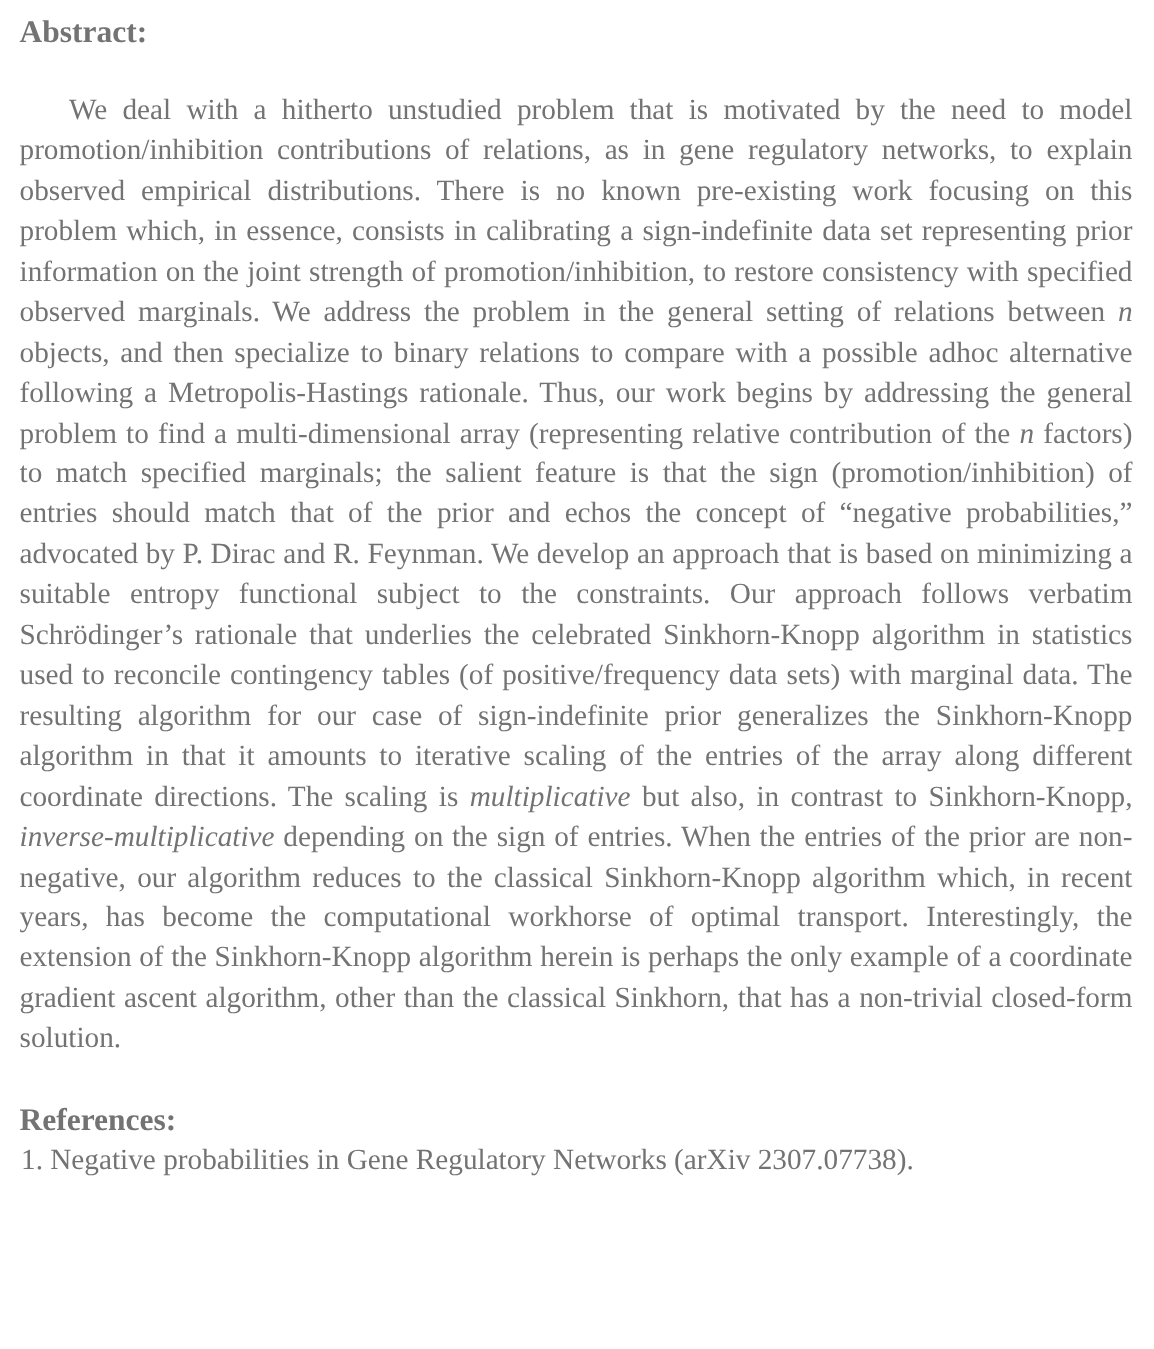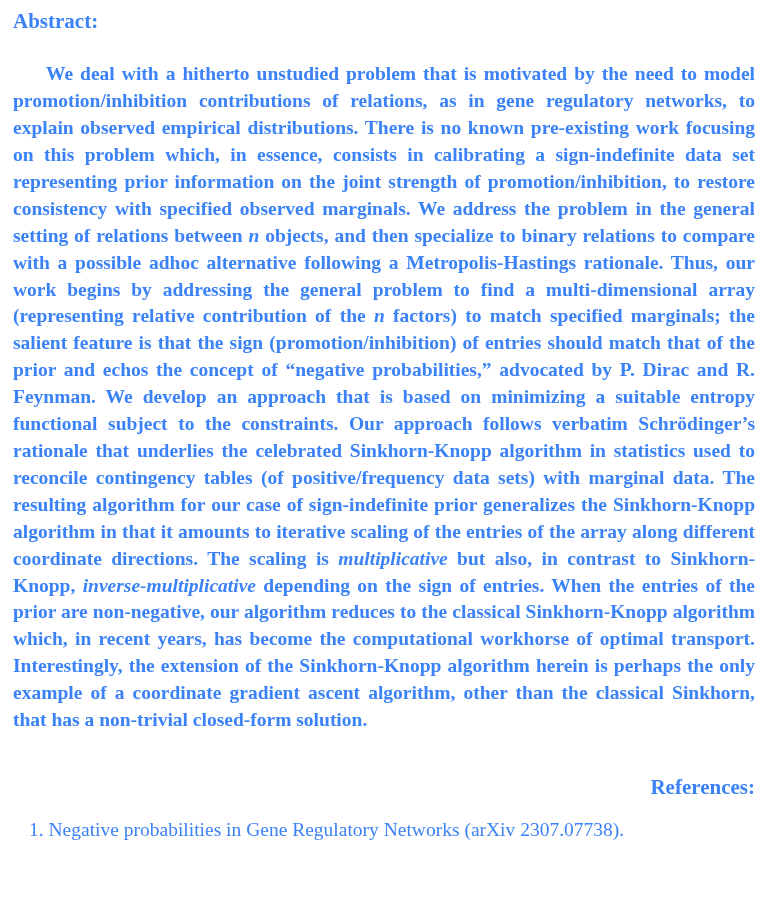--- a/index.html
+++ b/index.html
@@ -5,54 +5,52 @@
   html, body {
     margin: 0;
     padding: 0;
     background: #ffffff;
   }
   .page {
     width: 769px;
     height: 899px;
     box-sizing: border-box;
     background: #ffffff;
-    color: #3b82f6;
+    color: #737373;
     font-family: "Liberation Serif", "DejaVu Serif", serif;
     padding: 8px 14px 0 13px;
     overflow: hidden;
   }
   .section-heading {
     font-size: 21px;
     font-weight: bold;
     margin: 0;
     padding: 0;
     line-height: 1.3;
     text-align: left;
   }
   .abstract-paragraph {
     margin: 26px 0 0 0;
     padding: 0;
     font-size: 19.5px;
     line-height: 1.38;
     text-align: justify;
     text-indent: 33px;
-    font-weight: bold;
   }
   .abstract-paragraph em {
     font-style: italic;
   }
   .references-heading {
-    margin-top: 40px;
-    text-align: right;
+    margin-top: 26px;
   }
   .reference-item {
     font-size: 19.5px;
     line-height: 1.38;
     text-align: justify;
-    margin: 16px;
+    margin: 1px;
     padding: 0;
   }
 </style>
 </head>
 <body>
 
 <div class="page">
 
   <h2 class="section-heading">Abstract:</h2>
 

